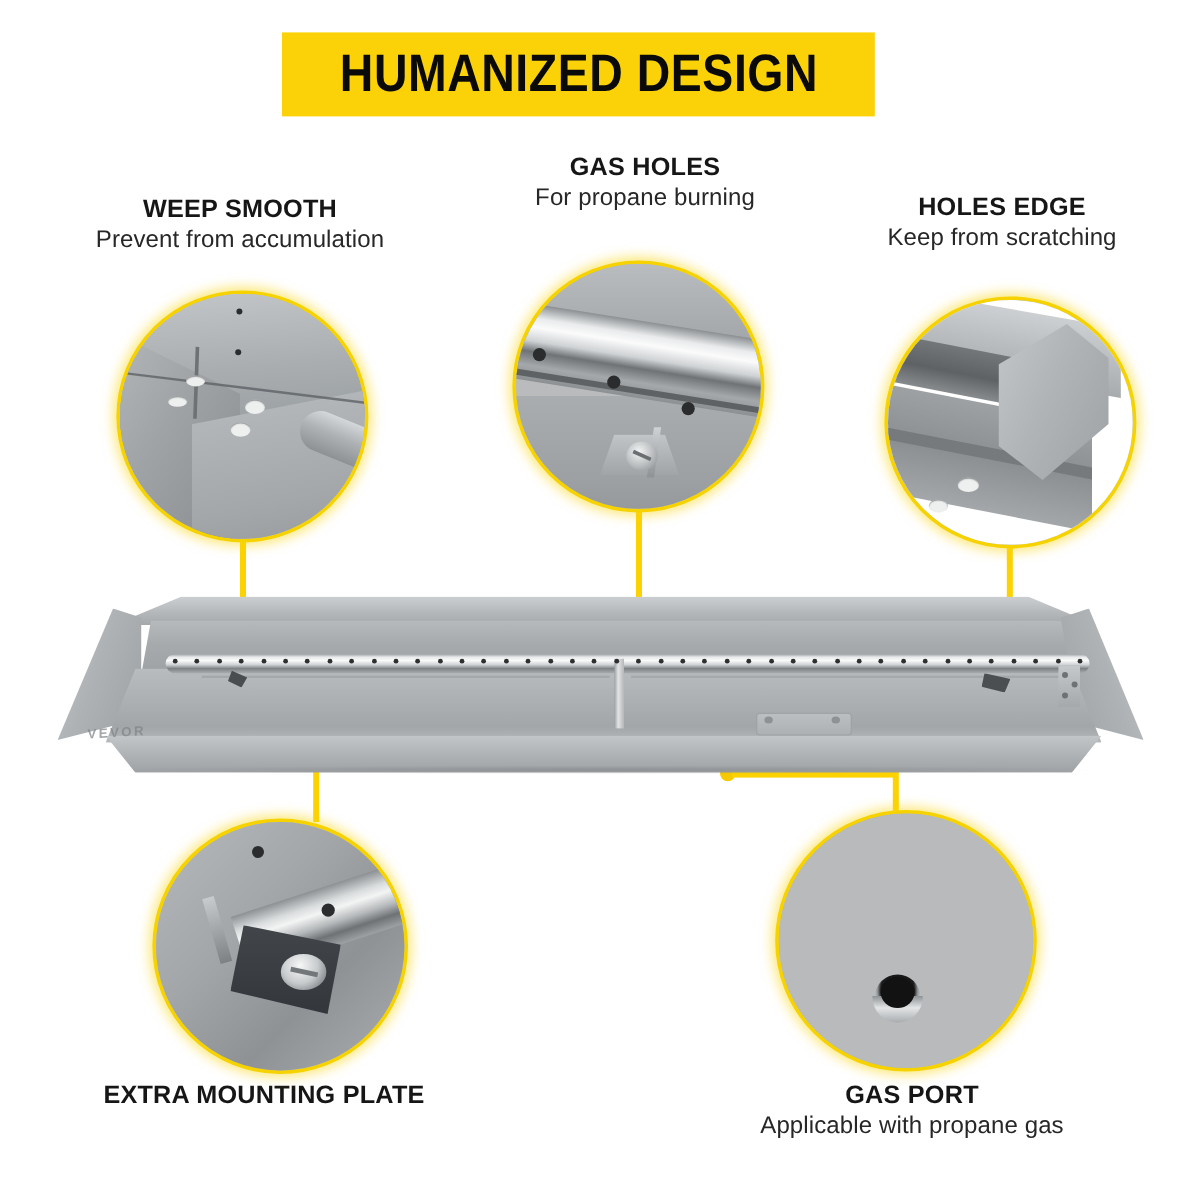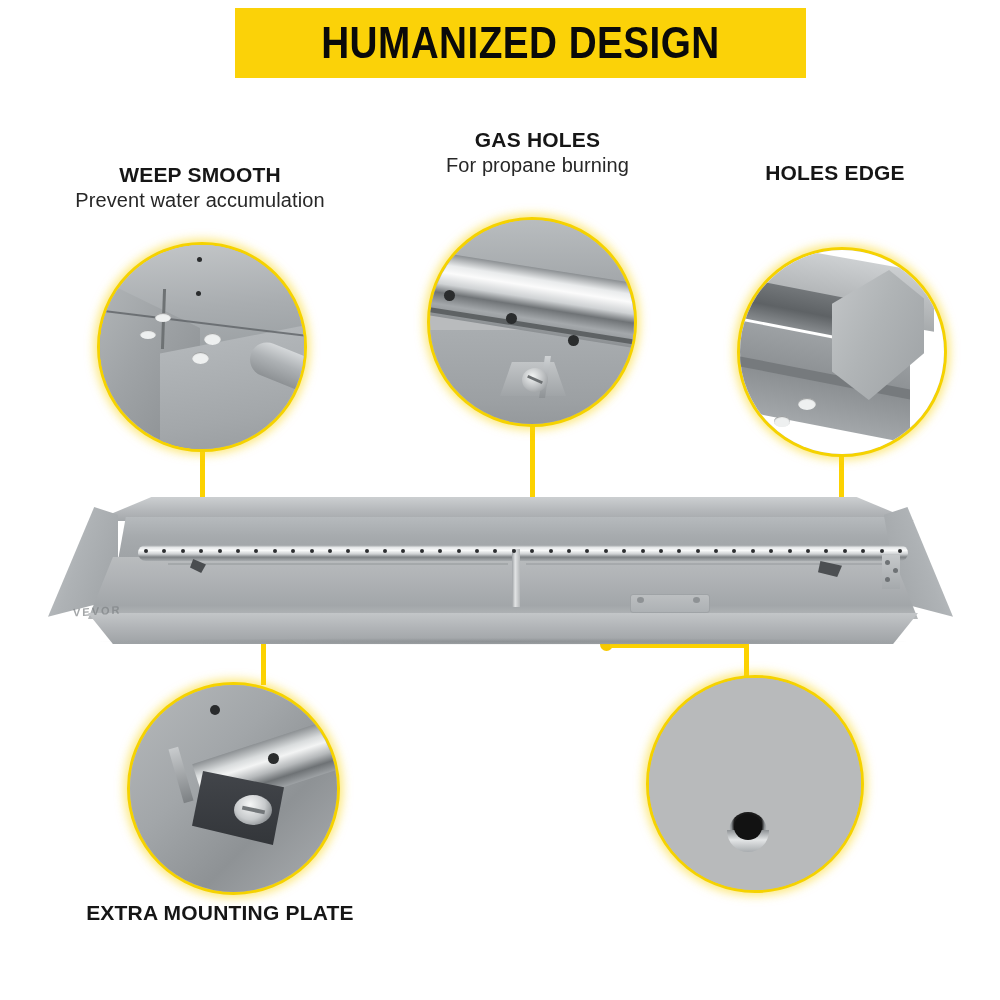--- a/index.html
+++ b/index.html
@@ -8,21 +8,21 @@
     width:1000px;height:1000px;
     background:#ffffff;
     font-family:"Liberation Sans", sans-serif;
     overflow:hidden;
     position:relative;
   }
   #stage{position:relative;width:1000px;height:1000px;overflow:hidden;}
 
   
   .banner{
-    position:absolute;left:235px;top:8px;width:571px;height:70px;
+    position:absolute;left:235px;top:27px;width:494px;height:70px;
     background:#fbd208;
     display:flex;align-items:center;justify-content:center;
   }
   .banner .banner-text{
     font-family:"Liberation Sans", sans-serif;
     font-weight:bold;
     font-size:44px;
     letter-spacing:0.5px;
     color:#0a0a0a;
     transform:scaleX(0.88);
@@ -326,36 +326,41 @@
 <body>
 
 <div id="stage">
 
   <div class="banner">
     <div class="banner-text">HUMANIZED DESIGN</div>
   </div>
 
   <div class="label-block lbl-weep">
     <div class="label-title">WEEP SMOOTH</div>
-    <div class="label-sub">Prevent water accumulation</div>
+    <div class="label-sub">Prevent from accumulation</div>
   </div>
 
   <div class="label-block lbl-outlet">
     <div class="label-title">GAS HOLES</div>
     <div class="label-sub">For propane burning</div>
   </div>
 
   <div class="label-block lbl-edge">
     <div class="label-title">HOLES EDGE</div>
+    <div class="label-sub">Keep from scratching</div>
   </div>
 
   <div class="label-block lbl-mount">
     <div class="label-title">EXTRA MOUNTING PLATE</div>
   </div>
 
+  <div class="label-block lbl-port">
+    <div class="label-title">GAS PORT</div>
+    <div class="label-sub">Applicable with propane gas</div>
+  </div>
 
   <div class="conn conn-v" style="left:200px;top:446px;height:108px;"></div>
   <div class="conn conn-h" style="left:130px;top:551px;width:73px;"></div>
   <div class="dot" style="left:124px;top:546px;"></div>
 
   <div class="conn conn-v" style="left:530px;top:421px;height:125px;"></div>
   <div class="dot" style="left:526px;top:540px;"></div>
 
   <div class="conn conn-v" style="left:839px;top:451px;height:66px;"></div>
   <div class="dot" style="left:835px;top:511px;"></div>

